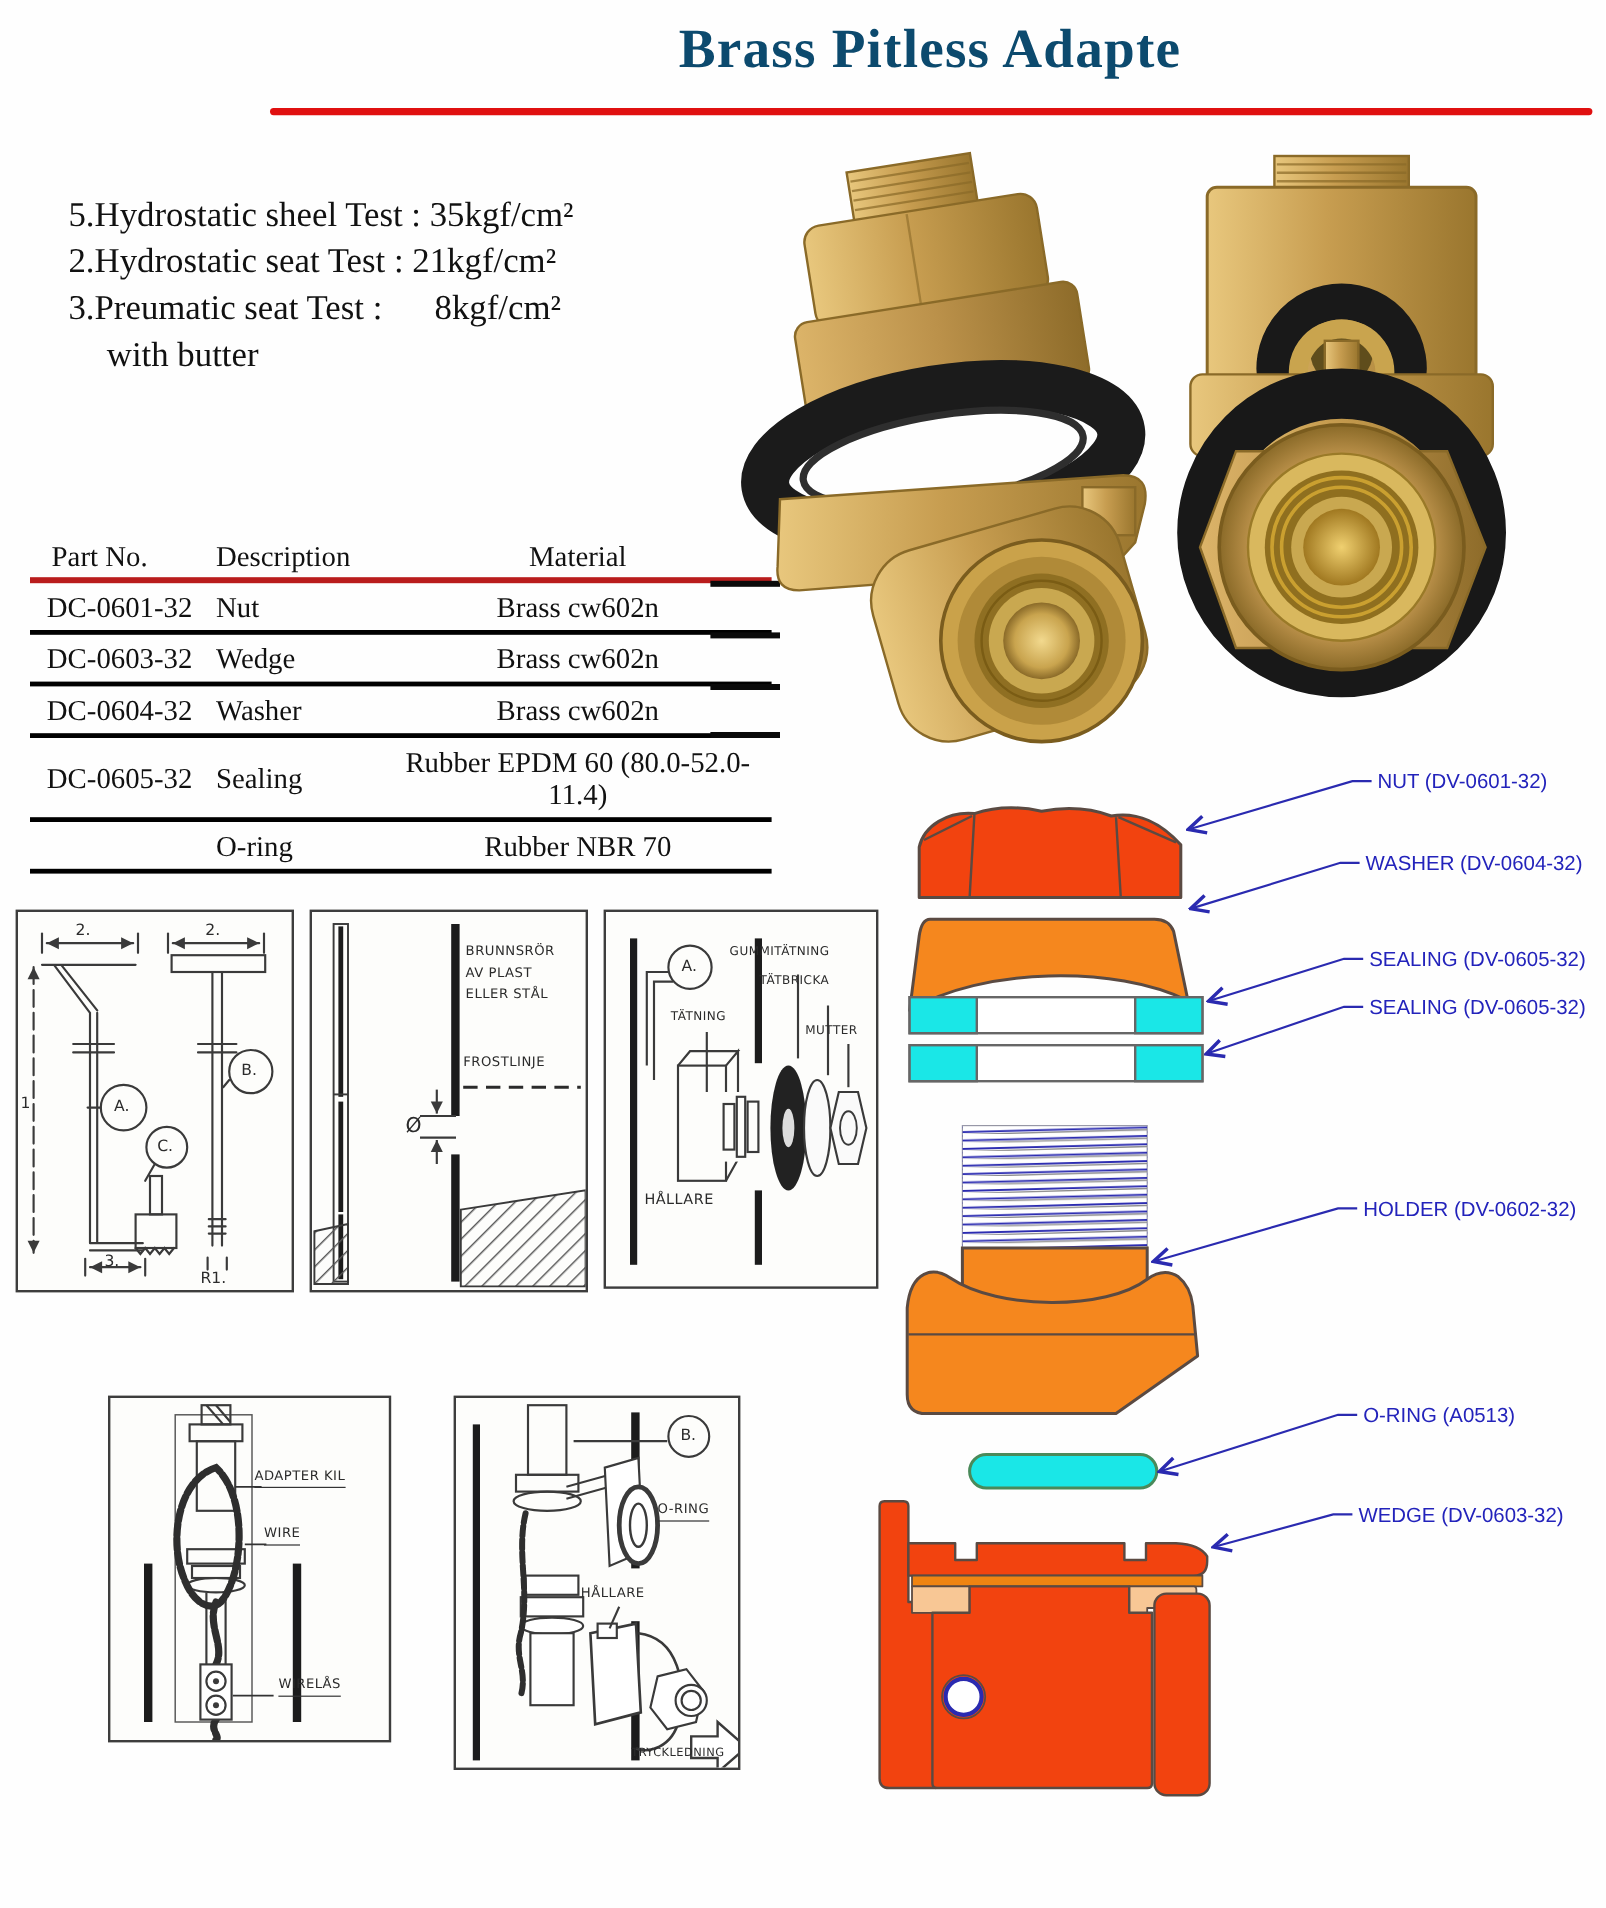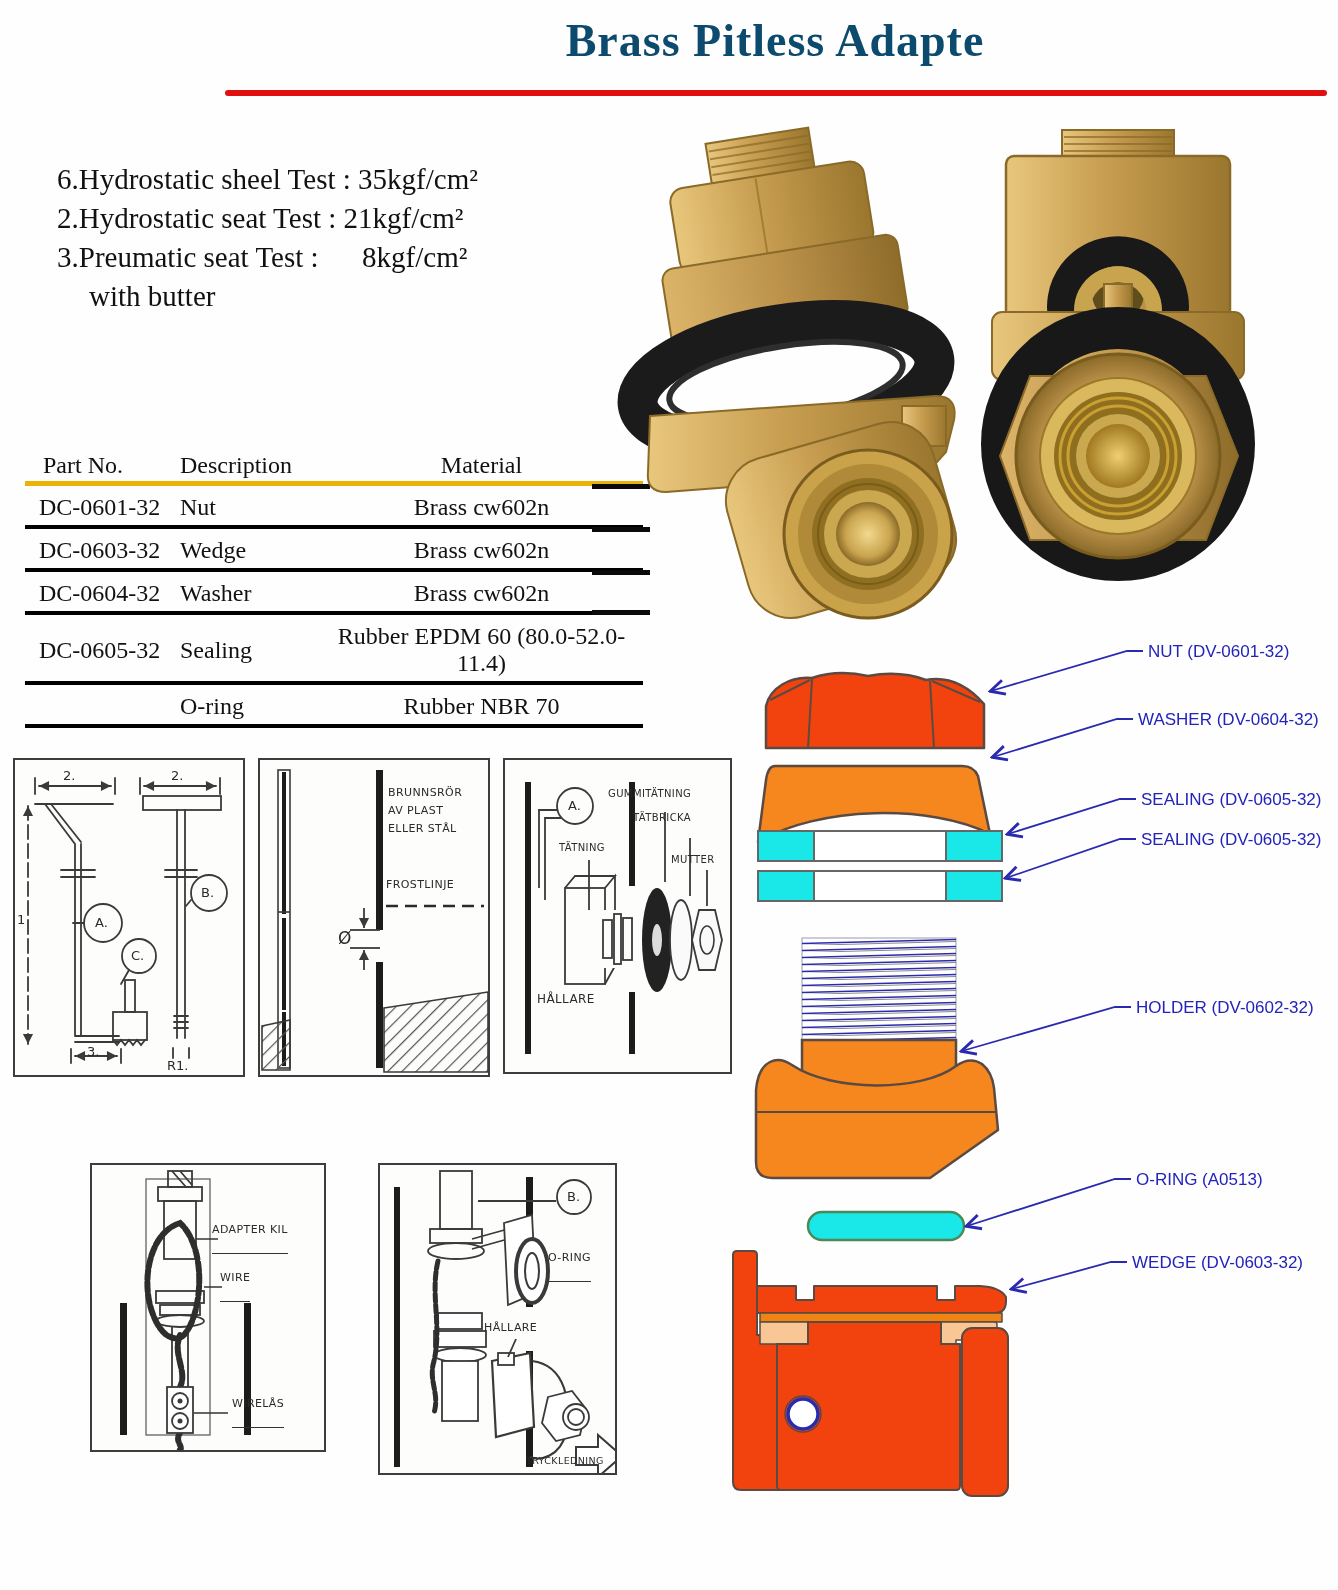--- a/index.html
+++ b/index.html
@@ -12,51 +12,51 @@
             background:var(--rule-red,#e01010);border-radius:3px;}
   
   .test{position:absolute;left:57px;top:160px;width:560px;}
   .test h2{margin:0 0 4px 0;font-size:30px;font-weight:normal;color:var(--heading-red,#e21313);}
   .test .tline{font-size:29px;line-height:39px;white-space:pre;}
   .test .indent{padding-left:32px;}
   
   .parts{position:absolute;left:25px;top:448px;width:618px;border-collapse:collapse;
          font-size:24px;}
   .parts th{font-weight:normal;text-align:left;padding:4px 0 2px 0;}
-  .parts thead tr{border-bottom:5px solid #eab308;}
+  .parts thead tr{border-bottom:5px solid #b91c1c;}
   .parts tbody tr{border-bottom:4px solid #000;}
   .parts td{padding:8px 0 4px 0;}
   .parts .c0{padding-left:14px;}
   .parts .h0{padding-left:18px;}
   .parts .c2,.parts .h2{text-align:center;}
   
   .photo{position:absolute;}
   .tick{position:absolute;left:592px;width:58px;height:5px;background:#0a0a0a;}
   
   .fig{position:absolute;border:2.5px solid #3d3d3d;background:#fdfdfb;}
   .fig svg{position:absolute;left:0;top:0;}
   .dlabel{position:absolute;font-family:"DejaVu Sans",sans-serif;font-size:11px;
           color:#2b2b2b;letter-spacing:.4px;white-space:nowrap;}
-  .dlabel.ul{border-bottom:1.5px solid #333;padding-bottom:17px;}
+  .dlabel.ul{border-bottom:1.5px solid #333;padding-bottom:3px;}
   .dim{font-size:13px;font-family:"DejaVu Sans",sans-serif;color:#2b2b2b;}
   
   .plabel{position:absolute;font-family:Liberation Sans, sans-serif;font-size:17px;
           color:var(--label-blue,#2323bb);white-space:nowrap;}
   #expl{position:absolute;left:0;top:0;pointer-events:none;}
 </style>
 </head>
 <body>
 
 <div class="page">
 
   <h1 class="title">Brass Pitless Adapte</h1>
   <div class="red-rule"></div>
 
   <section class="test">
-    <div class="tline">6.Hydrostatic sheel Test : 35kgf/cm²</div>
+    <div class="tline">5.Hydrostatic sheel Test : 35kgf/cm²</div>
     <div class="tline">2.Hydrostatic seat Test : 21kgf/cm²</div>
     <div class="tline">3.Preumatic seat Test :      8kgf/cm²</div>
     <div class="tline indent">with butter</div>
   </section>
 
   <table class="parts">
     <colgroup>
         <col style="width:155px">
         <col style="width:140px">
         <col style="width:323px">

